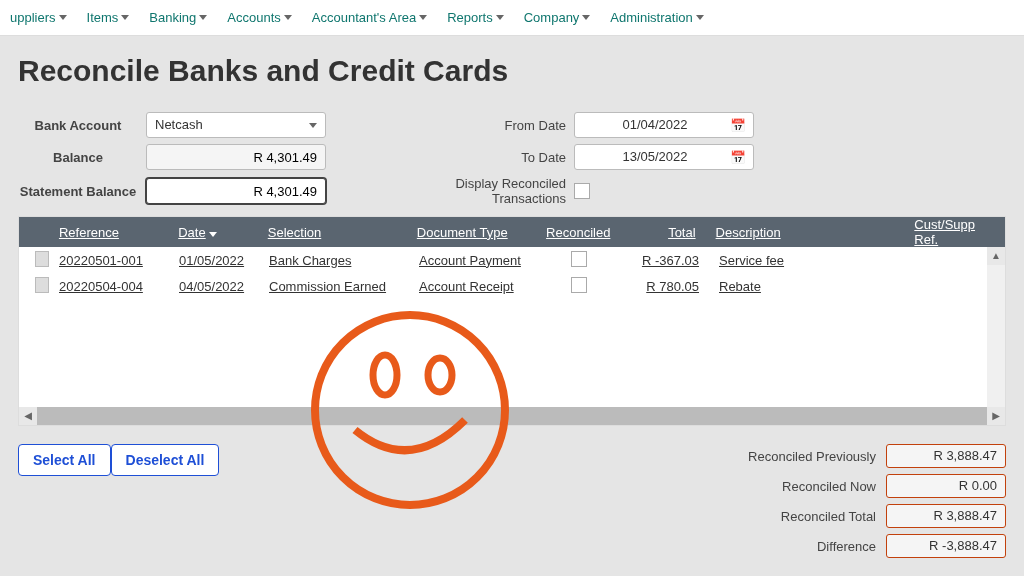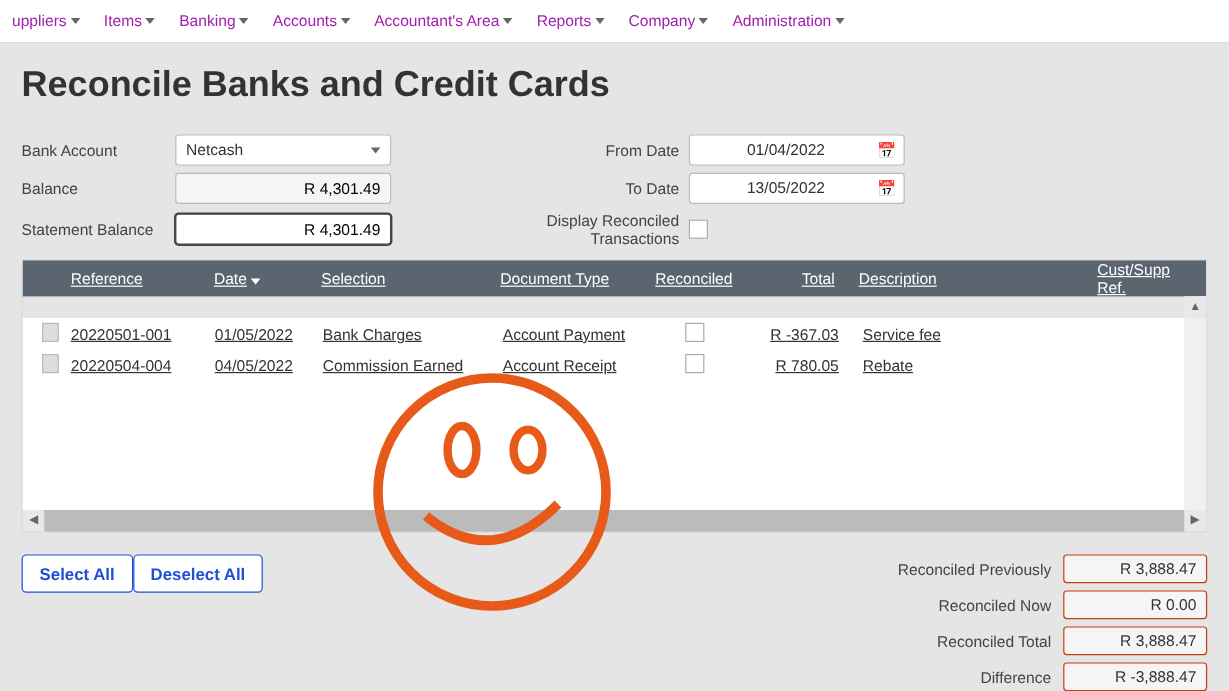--- a/index.html
+++ b/index.html
@@ -1,24 +1,24 @@
 <!DOCTYPE html>
 <html><head>
 <meta charset="utf-8">
 <style>
 * { box-sizing: border-box; margin: 0; padding: 0; }
 body { font-family: Arial, sans-serif; font-size: 13px; color: #333; background: #e5e5e5; width: 1024px; height: 576px; overflow: hidden; }
 .topnav { background: #fff; border-bottom: 1px solid #ddd; padding: 6px 0; display: flex; gap: 0; }
-.topnav-item { padding: 4px 10px; cursor: pointer; color: #a21caf; display: flex; align-items: center; gap: 3px; font-size: 13px; }
+.topnav-item { padding: 4px 10px; cursor: pointer; color: #0f766e; display: flex; align-items: center; gap: 3px; font-size: 13px; }
 .caret { display: inline-block; width: 0; height: 0; border-left: 4px solid transparent; border-right: 4px solid transparent; border-top: 5px solid #666; }
 .page { padding: 18px; }
 h1 { font-size: 30px; font-weight: bold; color: #333; margin-bottom: 24px; }
 .form-row { display: flex; gap: 60px; margin-bottom: 6px; }
 .form-group { display: flex; align-items: center; gap: 8px; }
-.form-label { width: 120px; text-align: left; font-size: 13px; color: #444; }
+.form-label { width: 120px; text-align: center; font-size: 13px; color: #444; font-weight: bold; }
 .form-label2 { width: 180px; text-align: right; font-size: 13px; color: #444; }
 .form-input { width: 180px; height: 26px; border: 1px solid #bbb; border-radius: 3px; padding: 0 8px; font-size: 13px; text-align: right; background: #fff; }
 .form-input.focused { border: 1px solid #444; box-shadow: 0 0 0 1px #444; }
 .form-input.ro { background: #f5f5f5; }
 .select { position: relative; width: 180px; height: 26px; border: 1px solid #bbb; border-radius: 3px; background: #fff; padding: 4px 24px 4px 8px; font-size: 13px; }
 .select .caret { position: absolute; right: 8px; top: 10px; }
 .date-input { position: relative; width: 180px; height: 26px; border: 1px solid #bbb; border-radius: 3px; background: #fff; padding: 4px 26px 4px 8px; font-size: 13px; text-align: center; }
 .cal-icon { position: absolute; right: 6px; top: 5px; font-size: 13px; color: #555; }
 .checkbox { width: 16px; height: 16px; border: 1px solid #aaa; background: #fff; display: inline-block; }
 .table-area { margin-top: 10px; border: 1px solid #ddd; }
@@ -45,21 +45,21 @@
 .scroll-track-h { flex: 1; background: #bbb; }
 .action-row { display: flex; justify-content: space-between; margin-top: 18px; align-items: flex-start; }
 .btn { border: 1.5px solid #1e4fd6; color: #1e4fd6; background: #fff; padding: 7px 14px; border-radius: 4px; font-size: 14px; font-weight: bold; cursor: pointer; }
 .btn.primary { background: #1e4fd6; color: #fff; }
 .summary { display: flex; flex-direction: column; gap: 6px; }
 .summary-row { display: flex; align-items: center; gap: 10px; justify-content: flex-end; }
 .summary-label { font-size: 13px; color: #444; text-align: right; }
 .summary-val { width: 120px; height: 24px; border: 1px solid #c2410c; background: #f5f5f5; padding: 3px 8px; text-align: right; font-size: 13px; border-radius: 3px; }
 .bottom-buttons { display: flex; justify-content: center; gap: 10px; margin-top: 20px; }
 .main-wrap { display: flex; }
-.tbody-inner { flex: 1; margin-top: 18px; }
+.tbody-inner { flex: 1; }
 .smiley { position: absolute; left: 300px; top: 300px; pointer-events: none; }
 .sort-caret { display: inline-block; width: 0; height: 0; border-left: 4px solid transparent; border-right: 4px solid transparent; border-top: 5px solid #fff; margin-left: 3px; }
 </style>
 </head>
 <body>
 
 <div class="topnav">
   <div class="topnav-item">
       <span>uppliers</span>
       <span class="caret"></span>

